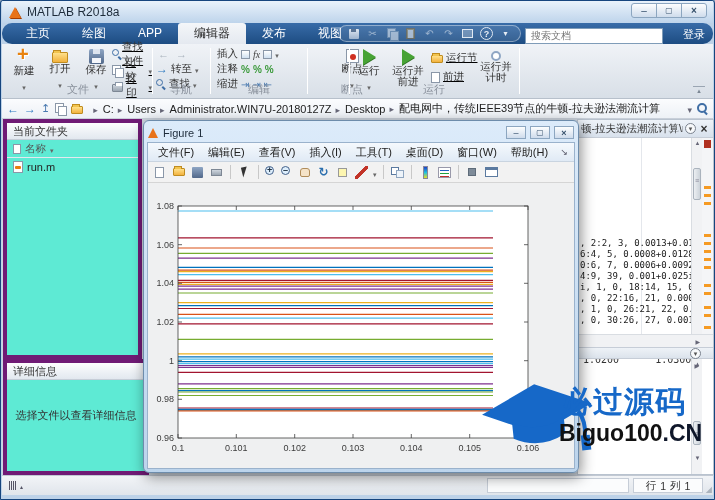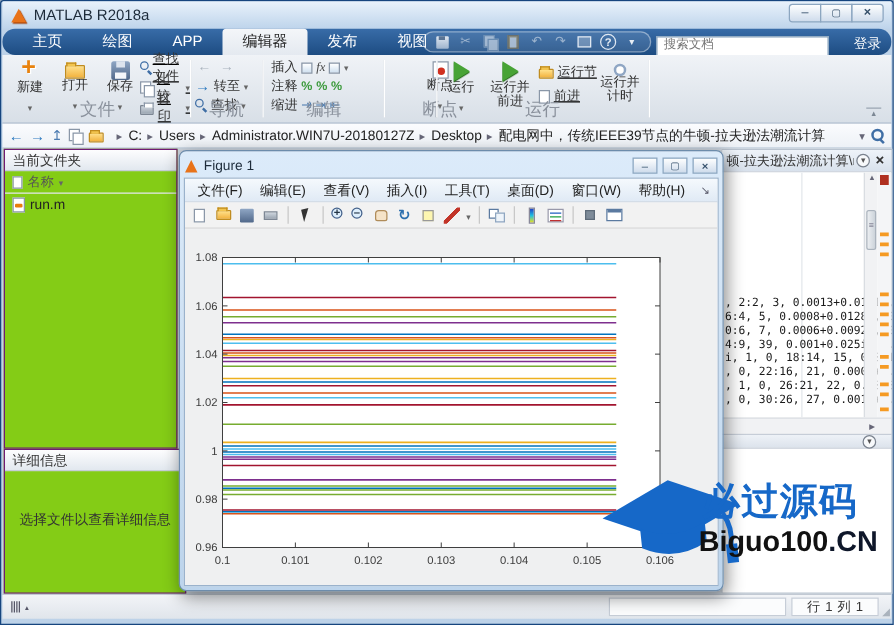--- a/index.html
+++ b/index.html
@@ -43,32 +43,32 @@
   .mini-pages{width:10px;height:11px;position:relative;}
   .mini-pages::before,.mini-pages::after{content:"";position:absolute;width:7px;height:8px;background:#f2f6fb;border:1px solid #8ea6bf;}
   .mini-pages::before{left:0;top:0;}
   .mini-pages::after{left:3px;top:3px;}
   .mini-clip{width:9px;height:11px;background:#c8a868;border:1px solid #8a7040;position:relative;}
   .mini-clip::before{content:"";position:absolute;left:1px;top:1px;width:5px;height:8px;background:#fdfdfd;}
   .mini-win{width:11px;height:9px;border:1px solid #dfe8f2;background:rgba(255,255,255,.25);}
   .caret-w::before{content:"▾";color:#e7edf4;font-size:8px;}
   .searchbox{position:absolute;right:50px;top:2px;width:138px;height:16px;}
   .search-input{width:100%;height:100%;border:1px solid #7f9cb8;font-size:10px;padding:0 18px 0 5px;
-    color:#555;font-family:Liberation Mono, monospace;background:#fff;}
+    color:#555;font-family:Liberation Serif, serif;background:#fff;}
   .search-glass{position:absolute;right:3px;top:2px;}
   .magnifier{display:inline-block;width:11px;height:11px;position:relative;}
   .magnifier::before{content:"";position:absolute;left:0;top:0;width:6px;height:6px;border:2px solid #3f6ea5;border-radius:50%;}
   .magnifier::after{content:"";position:absolute;left:8px;top:8px;width:4px;height:2px;background:#3f6ea5;transform:rotate(45deg);transform-origin:0 0;}
   .login{position:absolute;right:8px;top:4px;font-size:11px;color:#fff;cursor:default;}
 
   
   .ribbon{position:absolute;left:1px;top:43px;right:1px;height:55px;
     background:linear-gradient(#f0f3f7,#d8dfe7);border-bottom:1px solid #b7c0cb;}
   .rgroup{position:absolute;top:0;bottom:0;}
-  .glabel{position:absolute;bottom:1px;left:0;right:0;text-align:center;font-size:14px;color:#8a919c;}
+  .glabel{position:absolute;bottom:1px;left:0;right:0;text-align:center;font-size:11px;color:#8a919c;}
   .vsep{position:absolute;top:4px;bottom:4px;width:1px;background:#c3cad4;border-right:1px solid #ffffff;}
   .bigbtn{position:absolute;top:3px;width:36px;display:flex;flex-direction:column;align-items:center;cursor:default;}
   .bb-label{font-size:10.5px;color:#333;line-height:11px;text-align:center;}
   .caret::before{content:"▾";font-size:7px;color:#666;line-height:6px;}
   .smallcol{position:absolute;top:4px;display:flex;flex-direction:column;gap:4px;text-decoration:underline;}
   .sbtn{display:flex;align-items:center;gap:3px;font-size:10.5px;color:#333;cursor:default;height:12px;}
   
   .ri{display:inline-block;}
   .ri-new{width:18px;height:18px;position:relative;}
   .ri-new::before{content:"+";position:absolute;left:2px;top:-4px;font-size:20px;font-weight:bold;color:#e8820e;text-shadow:1px 1px 0 #fff;}
@@ -106,21 +106,21 @@
     border-bottom:1px solid #c8cfd9;display:flex;align-items:center;padding:0 5px;gap:5px;font-size:11px;}
   .nav-ar{font-size:12px;font-weight:bold;color:#2d7ac0;line-height:1;}
   .up-ic{font-size:11px;color:#4a7ab0;}
   .crumbbox{flex:1;display:flex;align-items:center;height:16px;padding:0 3px;overflow:hidden;white-space:nowrap;}
   .crumb{color:#222;padding:0 2px;}
   .crumb::before{content:"▸";color:#667;margin-right:5px;font-size:9px;}
   .addr-caret::before{content:"▾";color:#667;font-size:9px;}
 
   
   .mainbg{position:absolute;left:1px;top:118px;right:1px;height:356px;background:#ccd4dd;}
-  .panel{position:absolute;background:#84cc16;border:1px solid #701a75;}
+  .panel{position:absolute;background:#5eead4;border:4px solid #701a75;}
   .phead{height:17px;background:linear-gradient(#fdfdfe,#e2e8ef);border-bottom:1px solid #c6cdd7;
     font-size:11px;color:#333;padding:1px 0 0 6px;}
   .lp1{left:2px;top:118px;width:139px;height:240px;}
   .lp2{left:2px;top:358px;width:146px;height:116px;}
   .colhead{display:flex;align-items:center;gap:4px;height:18px;border-bottom:1px solid #e4e8ee;
     padding-left:6px;font-size:10.5px;color:#555;}
   .filerow{display:flex;align-items:center;gap:4px;padding:3px 0 0 6px;font-size:11px;color:#222;}
   .mfile{display:inline-block;width:10px;height:12px;background:#fff;border:1px solid #8a97a8;position:relative;}
   .mfile::after{content:"";position:absolute;left:1px;top:4px;width:6px;height:3px;background:#e87d0e;border-radius:1px;}
   .details-empty{position:absolute;left:0;right:0;top:42%;text-align:center;font-size:11px;color:#333;}
@@ -457,20 +457,29 @@
           <span class="gmark" style="top: 168px;"></span>
           <span class="gmark" style="top: 176px;"></span>
           <span class="gmark" style="top: 188px;"></span>
         </div>
     </div>
     <div class="edhscroll">
       <span class="h-ar">▶</span>
     </div>
     <div class="edsplit">
       <span class="circ-btn"></span>
+    </div>
+    <div class="cmdwin">
+      <div class="cmd-clip">1.0200      1.0300</div>
+      <div class="vsbar">
+        <span class="sarrow" style="top:2px;">▲</span>
+        <span class="sthumb" style="top:62px;height:24px;"></span>
+        <span class="sarrow" style="top:96px;">▼</span>
+      </div>
+      <span class="h-ar" style="position:absolute;right:14px;bottom:2px;">▶</span>
     </div>
   </div>
 
   <div class="statusbar">
     <div class="sb-left">
       <span class="sb-bar"></span>
         <span class="sb-bar"></span>
       <span class="sb-bar"></span>
         <span class="sb-bar"></span>
       <span class="sb-caret">▴</span>

